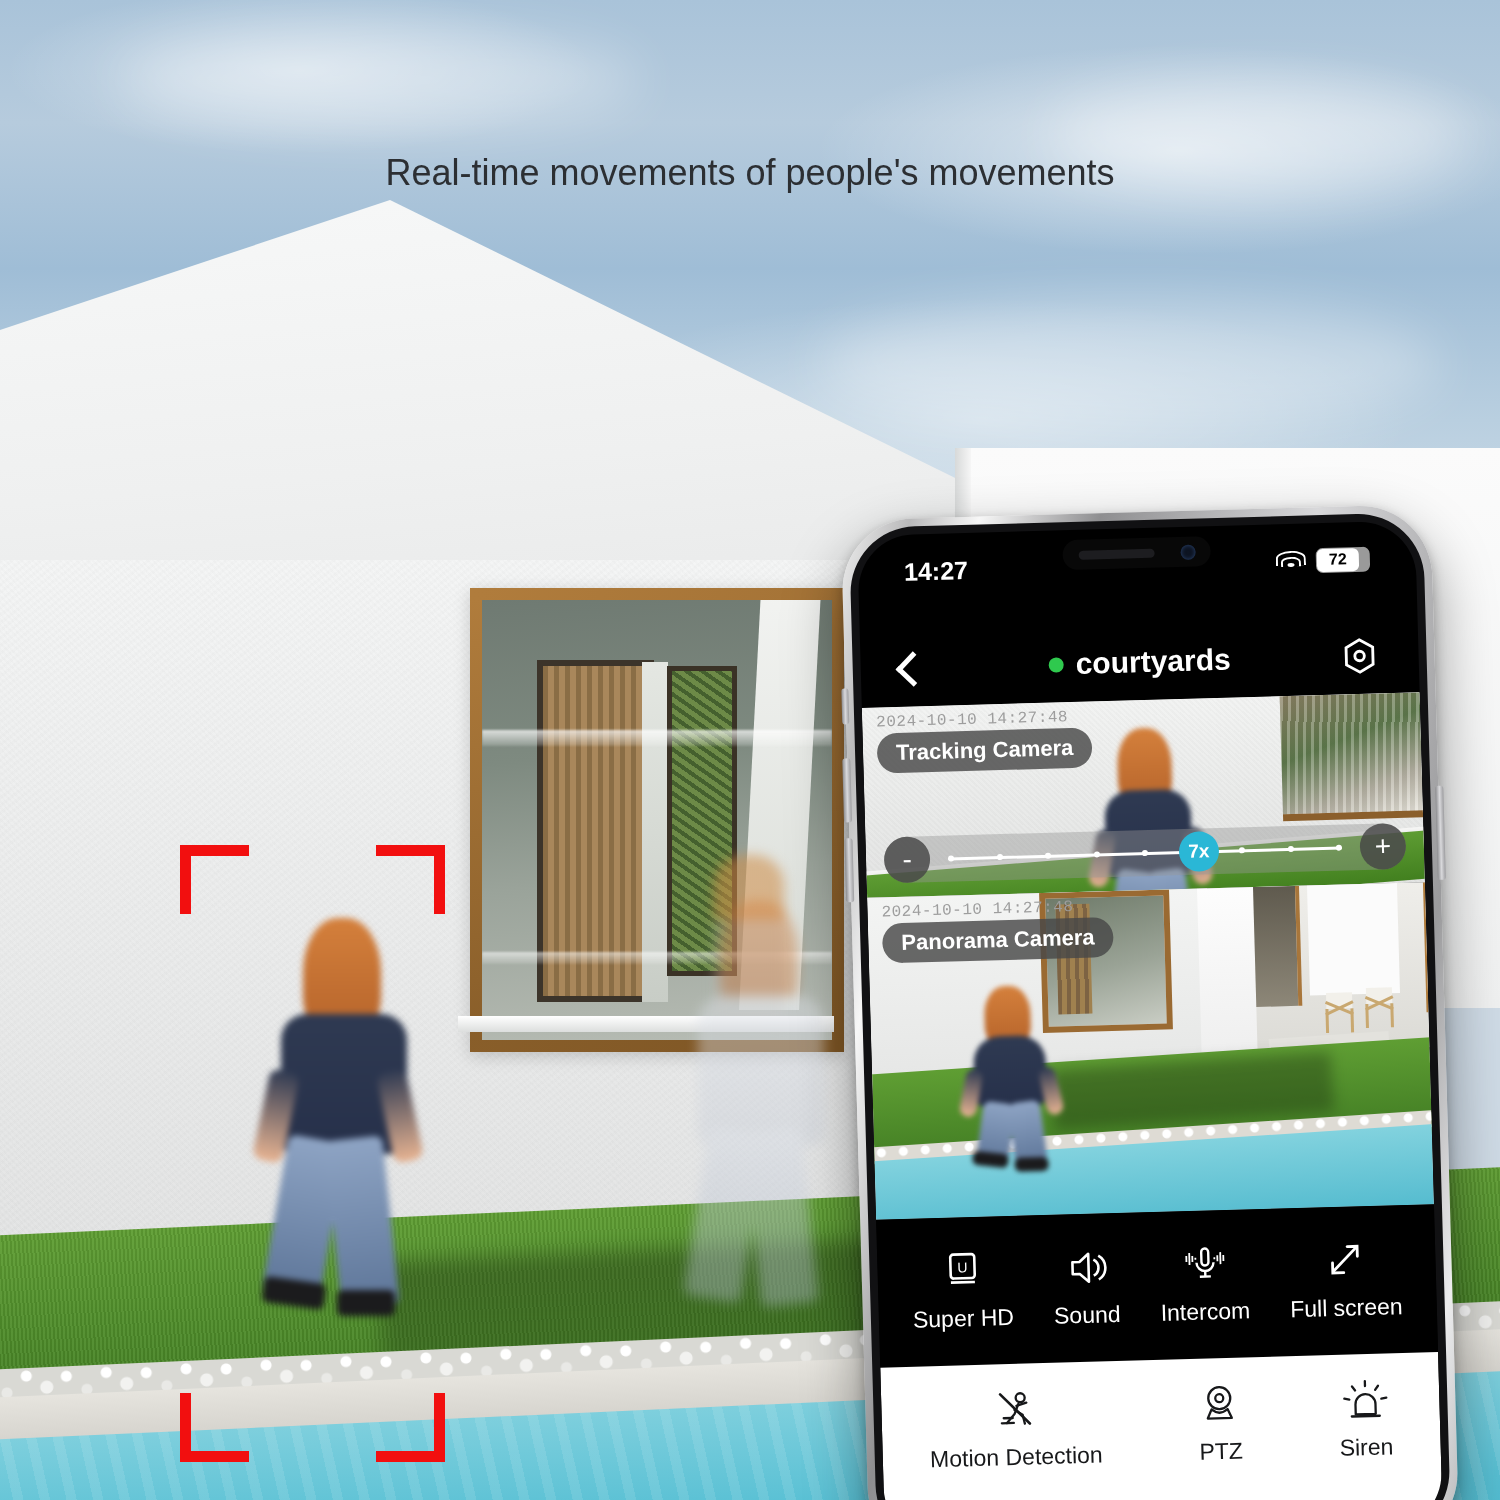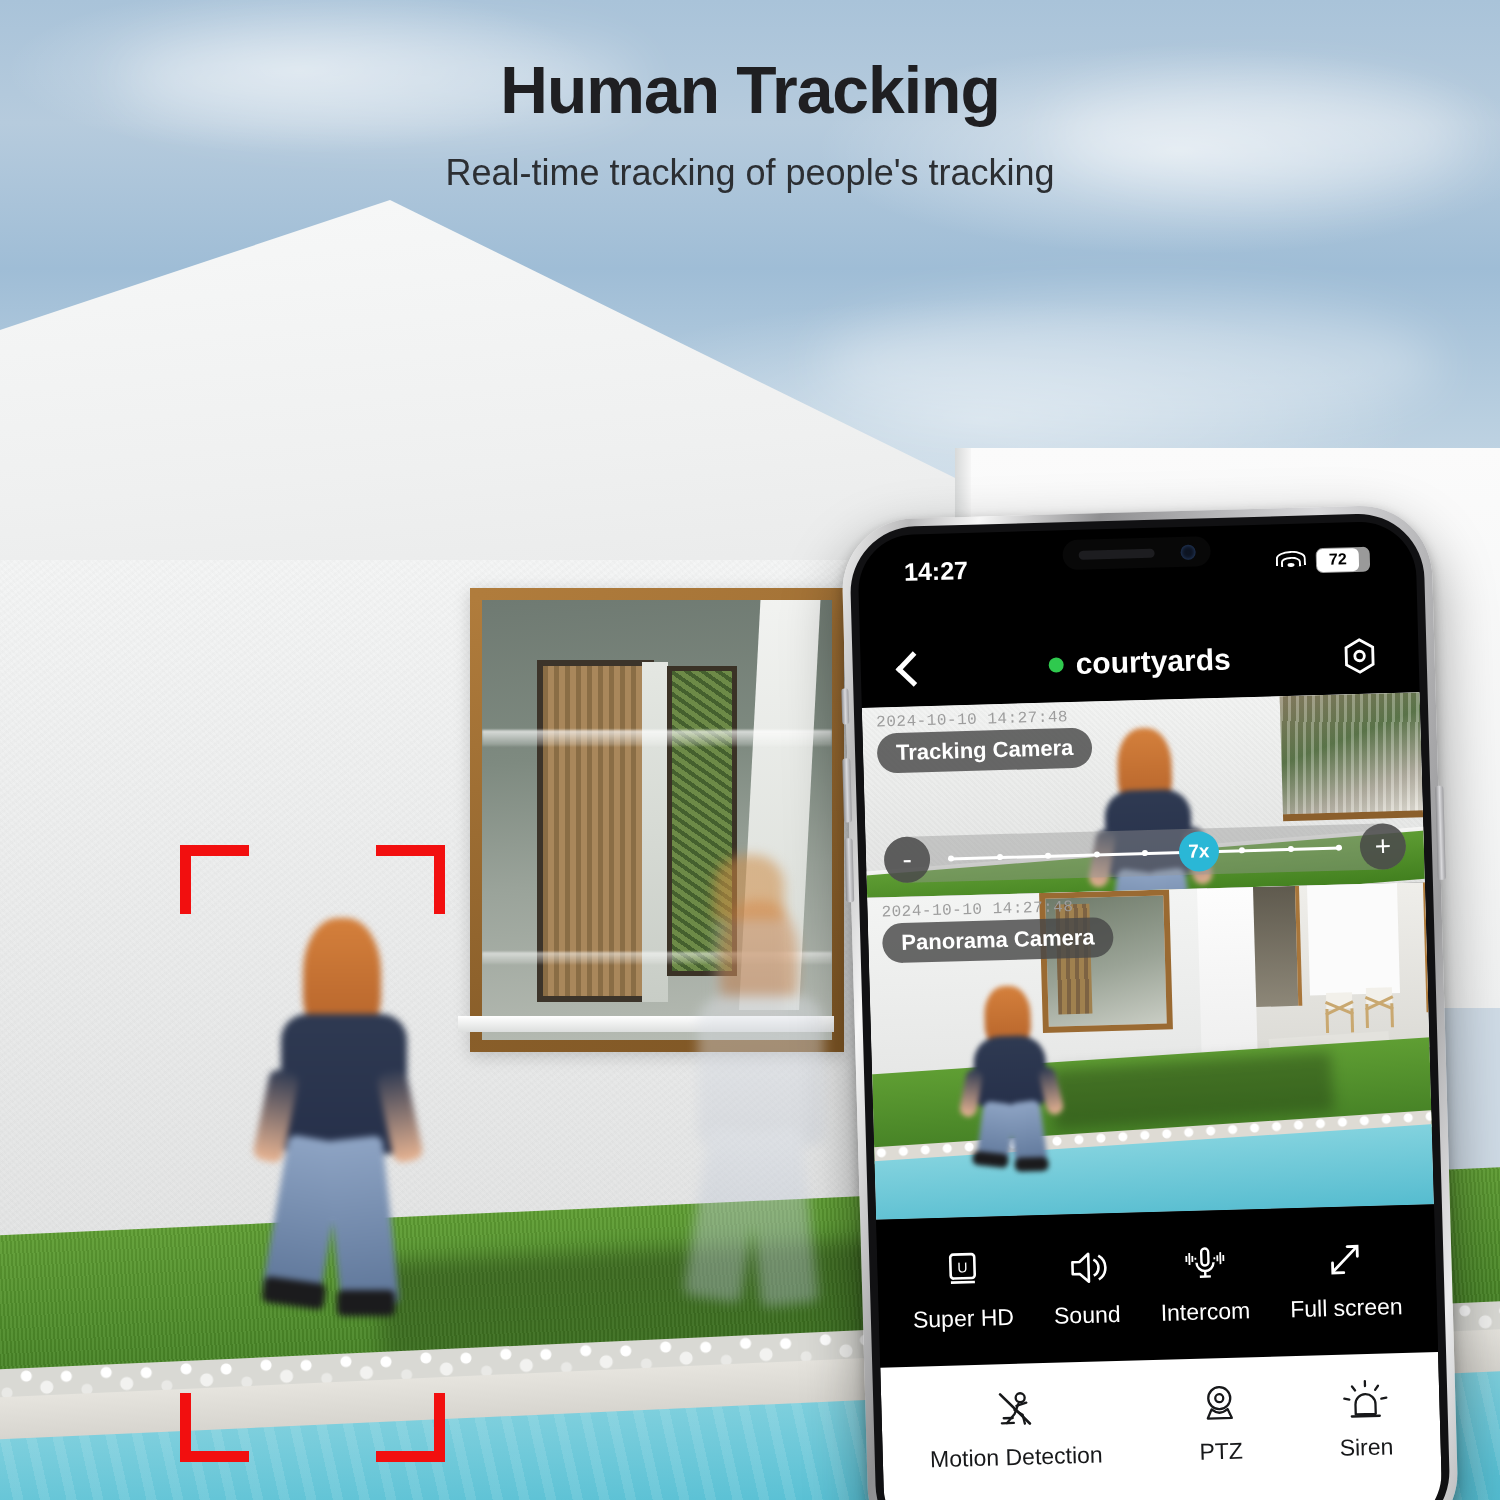--- a/index.html
+++ b/index.html
@@ -363,22 +363,21 @@
     <div class="w-top" style="left:26px;top:96px;width:126px;height:150px;background:linear-gradient(180deg,#dfe3ea,#c6ccd6);"></div>
     <div class="w-legs" style="left:24px;top:230px;width:58px;height:170px;background:linear-gradient(180deg,#d4dae4,#aab4c4);transform:rotate(9deg);"></div>
     <div class="w-legs" style="left:80px;top:230px;width:58px;height:175px;background:linear-gradient(180deg,#d4dae4,#aab4c4);transform:rotate(-6deg);"></div>
   </div>
 
   <div class="brk tl" style="left:180px;top:845px;"></div>
   <div class="brk tr" style="left:376px;top:845px;"></div>
   <div class="brk bl" style="left:180px;top:1393px;"></div>
   <div class="brk br" style="left:376px;top:1393px;"></div>
 
-  <div class="headline">Human Tracking</div>
-  <div class="subhead">Real-time tracking of people's tracking</div>
+  <div class="subhead">Real-time movements of people's movements</div>
 
   <div class="phone">
     <div class="phone-body"></div>
     <div class="btn-side btn-mute"></div>
     <div class="btn-side btn-vu"></div>
     <div class="btn-side btn-vd"></div>
     <div class="btn-side btn-pwr"></div>
     <div class="phone-inner"></div>
 
     <div class="screen">

